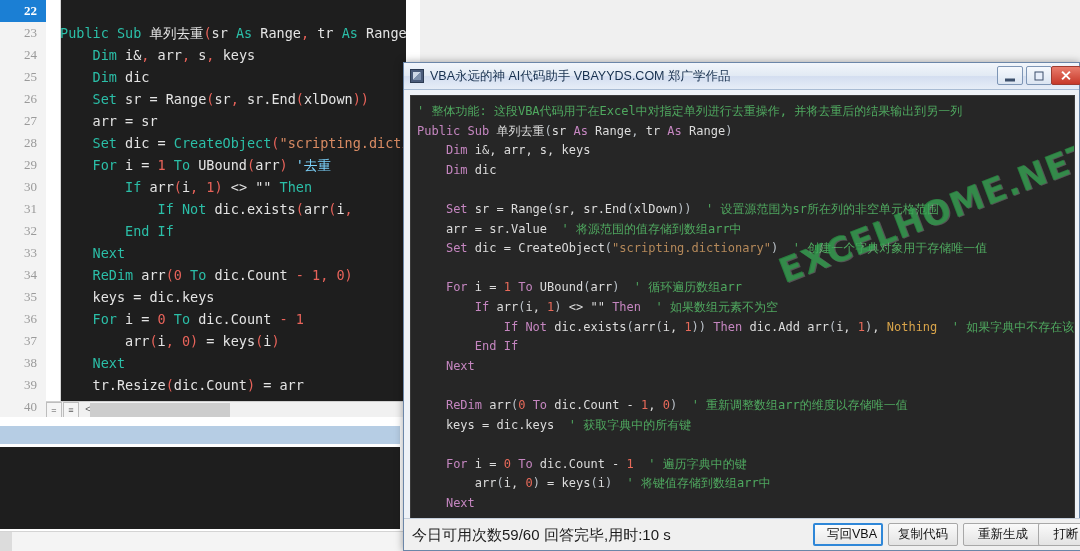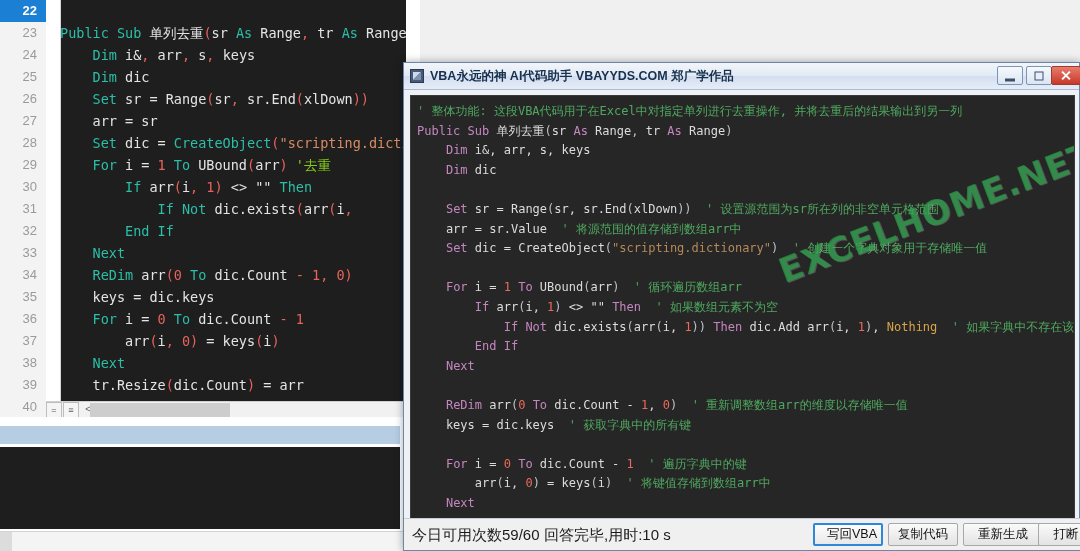--- a/index.html
+++ b/index.html
@@ -16,38 +16,38 @@
   #vbe-code-pane{
     position:absolute;left:0;top:0;width:420px;height:417px;
     background:#1e1e1e;overflow:hidden;
   }
   #vbe-gutter{
     position:absolute;left:0;top:0;width:46px;height:417px;
     background:#f3f3f3;border-right:1px solid #cfcfcf;
   }
   #vbe-gutter .ln{
     height:22px;line-height:22px;text-align:right;padding-right:9px;
-    font-family:Liberation Sans, sans-serif;font-size:13px;color:#9a9a9a;
+    font-family:Liberation Serif, serif;font-size:13px;color:#9a9a9a;
     box-sizing:border-box;
   }
   #vbe-gutter .ln.cur{background:#1b7fd4;color:#ffffff;font-weight:bold;}
   #vbe-gutter-edge{position:absolute;left:46px;top:0;width:14px;height:417px;background:#ffffff;border-right:1px solid #d6d6d6;}
 
   #vbe-code-text{
     position:absolute;left:60px;top:0;width:1020px;height:417px;
     font-family:"DejaVu Sans Mono","Liberation Mono",monospace;
     font-size:13.5px;line-height:22px;white-space:pre;
     padding-top:22px;box-sizing:border-box;color:#e8e8e8;
   }
   #vbe-code-text .row{height:22px;}
   .kw{color:#2bbfa8;}
   .id{color:#e4e4e4;}
   .pn{color:#e8635a;}
   .num{color:#e8635a;}
-  .cmt{color:#84cc16;}
+  .cmt{color:#7dd3fc;}
   .str{color:#d98b63;}
 
   #vbe-hscroll{
     position:absolute;left:46px;top:401px;width:374px;height:16px;
     background:#f1f1f1;border-top:1px solid #d0d0d0;
   }
   #vbe-hscroll .sbtn{
     position:absolute;top:0;width:16px;height:16px;background:#f5f5f5;border:1px solid #bdbdbd;
     box-sizing:border-box;font-size:9px;line-height:14px;text-align:center;color:#555;
   }
@@ -67,21 +67,20 @@
   
   #dialog{
     position:absolute;left:403px;top:62px;width:677px;height:489px;
     background:#eef2f7;border:1px solid #6b86a8;box-sizing:border-box;
     box-shadow:0 0 8px rgba(0,0,0,.35);
   }
   #dlg-titlebar{
     position:relative;height:26px;
     background:linear-gradient(180deg,#f2f6fb 0%,#e2eaf4 48%,#d4def0 52%,#e6edf7 100%);
     border-bottom:1px solid #a9bcd4;
-    font-weight:bold;
   }
   #dlg-icon{
     position:absolute;left:6px;top:6px;width:14px;height:14px;
     background:#4a5b7a;border:1px solid #2b3a52;box-sizing:border-box;
   }
   #dlg-icon::after{content:"";position:absolute;left:2px;top:2px;width:8px;height:8px;
     background:linear-gradient(135deg,#cdd8e8 0 50%,#7d90ad 50% 100%);}
   #dlg-title{
     position:absolute;left:26px;top:4px;height:18px;line-height:18px;
     font-size:12.5px;color:#17304e;white-space:nowrap;

